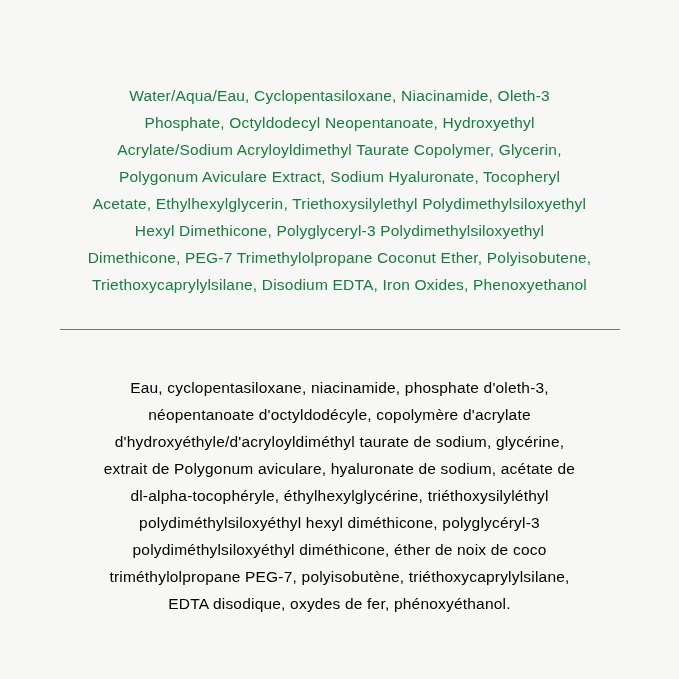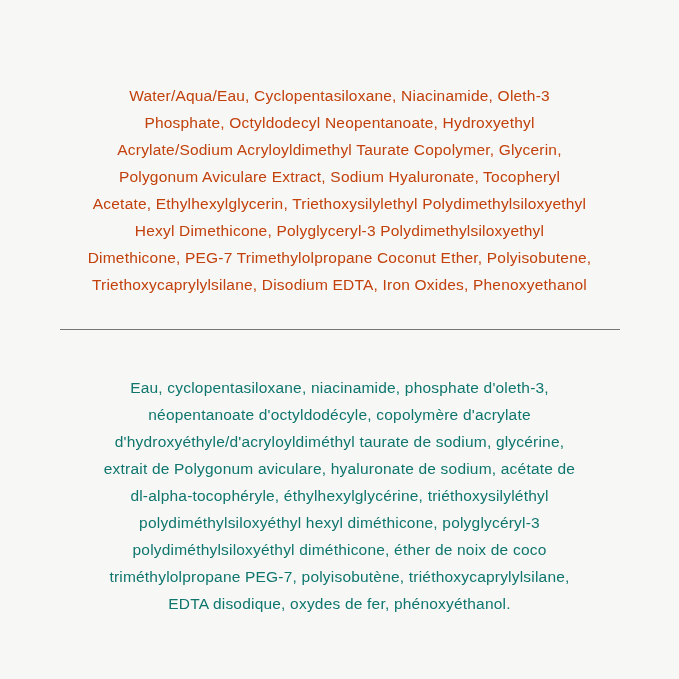--- a/index.html
+++ b/index.html
@@ -36,32 +36,32 @@
     height: 1px;
     background: #767676;
     border: none;
     margin: 31px auto 0 auto;
   }
 </style>
 </head>
 <body>
 
 <div class="canvas" style="background: rgb(247, 247, 245);">
-  <p class="ingredients-para para-english" style="color: #c2410c;">Water/Aqua/Eau, Cyclopentasiloxane, Niacinamide, Oleth-3
+  <p class="ingredients-para para-english" style="color: #15803d;">Water/Aqua/Eau, Cyclopentasiloxane, Niacinamide, Oleth-3
 Phosphate, Octyldodecyl Neopentanoate, Hydroxyethyl
 Acrylate/Sodium Acryloyldimethyl Taurate Copolymer, Glycerin,
 Polygonum Aviculare Extract, Sodium Hyaluronate, Tocopheryl
 Acetate, Ethylhexylglycerin, Triethoxysilylethyl Polydimethylsiloxyethyl
 Hexyl Dimethicone, Polyglyceryl-3 Polydimethylsiloxyethyl
 Dimethicone, PEG-7 Trimethylolpropane Coconut Ether, Polyisobutene,
 Triethoxycaprylylsilane, Disodium EDTA, Iron Oxides, Phenoxyethanol</p>
 
   <div class="divider" style="background: rgb(118, 118, 118);"></div>
 
-  <p class="ingredients-para para-french" style="color: #0f766e;">Eau, cyclopentasiloxane, niacinamide, phosphate d'oleth-3,
+  <p class="ingredients-para para-french" style="color: #000000;">Eau, cyclopentasiloxane, niacinamide, phosphate d'oleth-3,
 néopentanoate d'octyldodécyle, copolymère d'acrylate
 d'hydroxyéthyle/d'acryloyldiméthyl taurate de sodium, glycérine,
 extrait de Polygonum aviculare, hyaluronate de sodium, acétate de
 dl-alpha-tocophéryle, éthylhexylglycérine, triéthoxysilyléthyl
 polydiméthylsiloxyéthyl hexyl diméthicone, polyglycéryl-3
 polydiméthylsiloxyéthyl diméthicone, éther de noix de coco
 triméthylolpropane PEG-7, polyisobutène, triéthoxycaprylylsilane,
 EDTA disodique, oxydes de fer, phénoxyéthanol.</p>
 </div>
 

